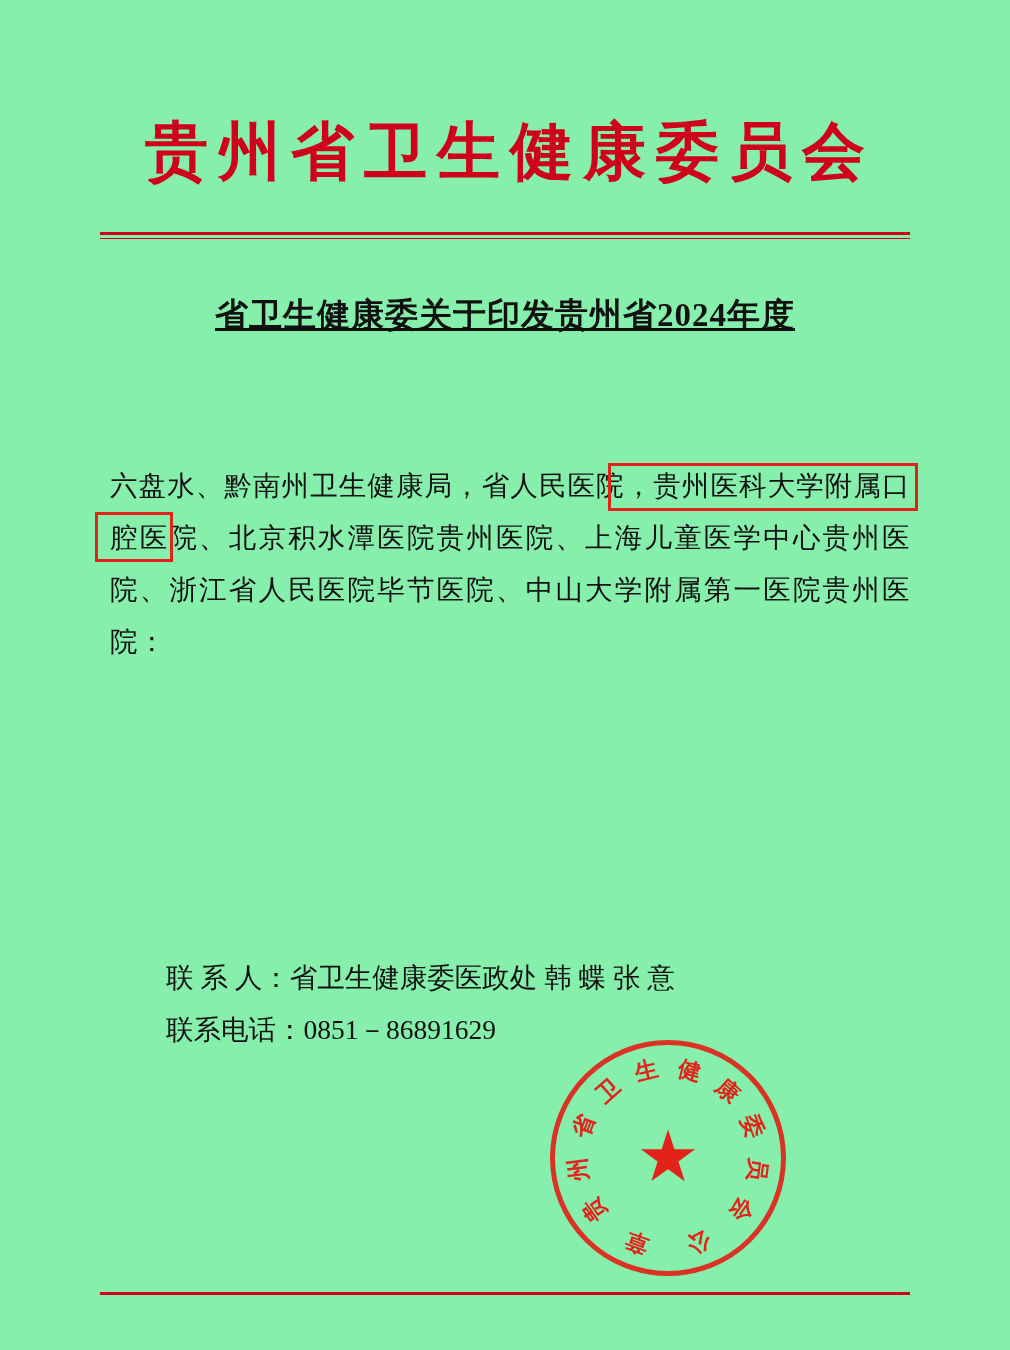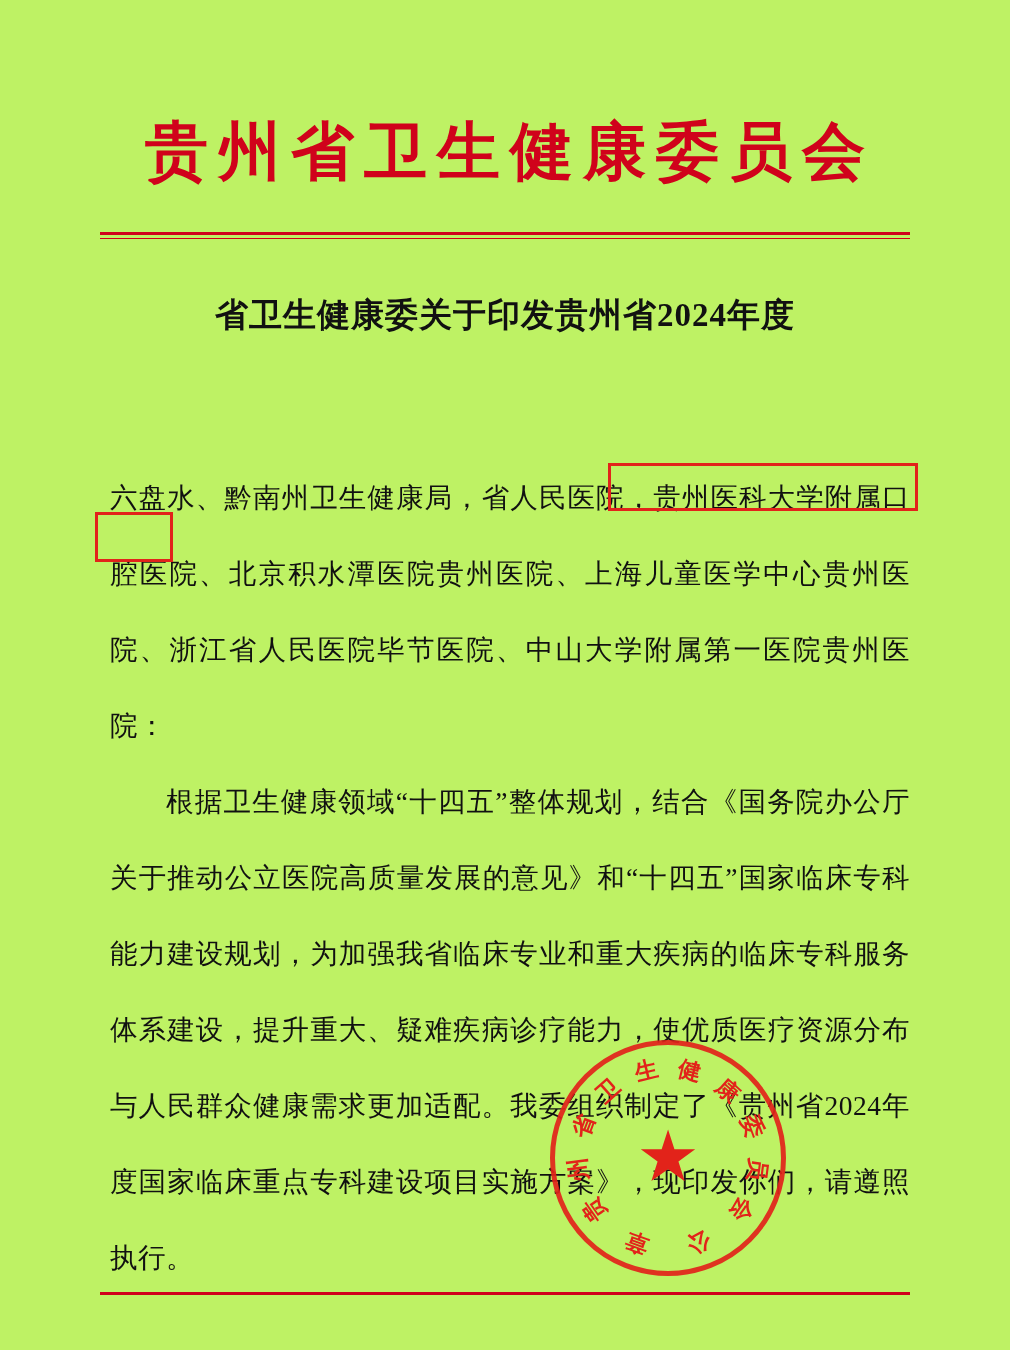--- a/index.html
+++ b/index.html
@@ -12,21 +12,21 @@
     height: 1350px;
     position: relative;
     font-family: "Liberation Serif", "DejaVu Serif", serif;
     color: #1a1a1a;
     overflow: hidden;
   }
 
   .page {
     position: absolute;
     inset: 0;
-    background: #bef264;
+    background: #86efac;
   }
 
   
   .masthead {
     position: absolute;
     top: 118px;
     left: 0;
     right: 0;
     text-align: center;
   }
@@ -69,30 +69,31 @@
     text-align: center;
     font-weight: bold;
     font-size: 33px;
     line-height: 1.65;
     letter-spacing: 1px;
     color: #111;
   }
   .doc-title .line {
     display: block;
     white-space: nowrap;
+    text-decoration: underline;
   }
 
   
   .body-text {
     position: absolute;
     top: 460px;
     left: 110px;
     width: 800px;
     font-size: 27.5px;
-    line-height: 76px;
+    line-height: 52px;
     letter-spacing: 0.5px;
     color: #111;
     text-align: justify;
   }
   .para {
     margin: 0 0 0 0;
   }
   .para + .para {
     margin-top: 0px;
   }
@@ -204,26 +205,29 @@
     <div class="thick"></div>
     <div class="thin"></div>
   </div>
 
   <div class="doc-title">
     <span class="line">省卫生健康委关于印发贵州省2024年度</span>
   </div>
 
   <div class="body-text">
     <p class="para">六盘水、黔南州卫生健康局，省人民医院，贵州医科大学附属口腔医院、北京积水潭医院贵州医院、上海儿童医学中心贵州医院、浙江省人民医院毕节医院、中山大学附属第一医院贵州医院：</p>
-    <p class="para indent">根据卫生健康领域“十四五”整体规划，结合《国务院办公厅关于推动公立医院高质量发展的意见》和“十四五”国家临床专科能力建设规划，为加强我省临床专业和重大疾病的临床专科服务体系建设，提升重大、疑难疾病诊疗能力，使优质医疗资源分布与人民群众健康需求更加适配。我委组织制定了《贵州省2024年度国家临床重点专科建设项目实施方案》，现印发你们，请遵照执行。</p>
   </div>
 
   <div class="hl-box hl-box-a"></div>
   <div class="hl-box hl-box-b"></div>
 
+  <div class="contacts">
+    <div class="contact-line">联 系 人：省卫生健康委医政处  韩  蝶  张  意</div>
+    <div class="contact-line">联系电话：0851－86891629</div>
+  </div>
 
   <div class="seal">
     <div class="seal-ring"></div>
     <div class="seal-arc-text" id="sealArc">
         <span style="transform: rotate(-125deg) translate(0px, -90px) translate(-50%, -50%) rotate(0deg);">贵</span>
         <span style="transform: rotate(-97.2222deg) translate(0px, -90px) translate(-50%, -50%) rotate(0deg);">州</span>
         <span style="transform: rotate(-69.4444deg) translate(0px, -90px) translate(-50%, -50%) rotate(0deg);">省</span>
         <span style="transform: rotate(-41.6667deg) translate(0px, -90px) translate(-50%, -50%) rotate(0deg);">卫</span>
         <span style="transform: rotate(-13.8889deg) translate(0px, -90px) translate(-50%, -50%) rotate(0deg);">生</span>
         <span style="transform: rotate(13.8889deg) translate(0px, -90px) translate(-50%, -50%) rotate(0deg);">健</span>

